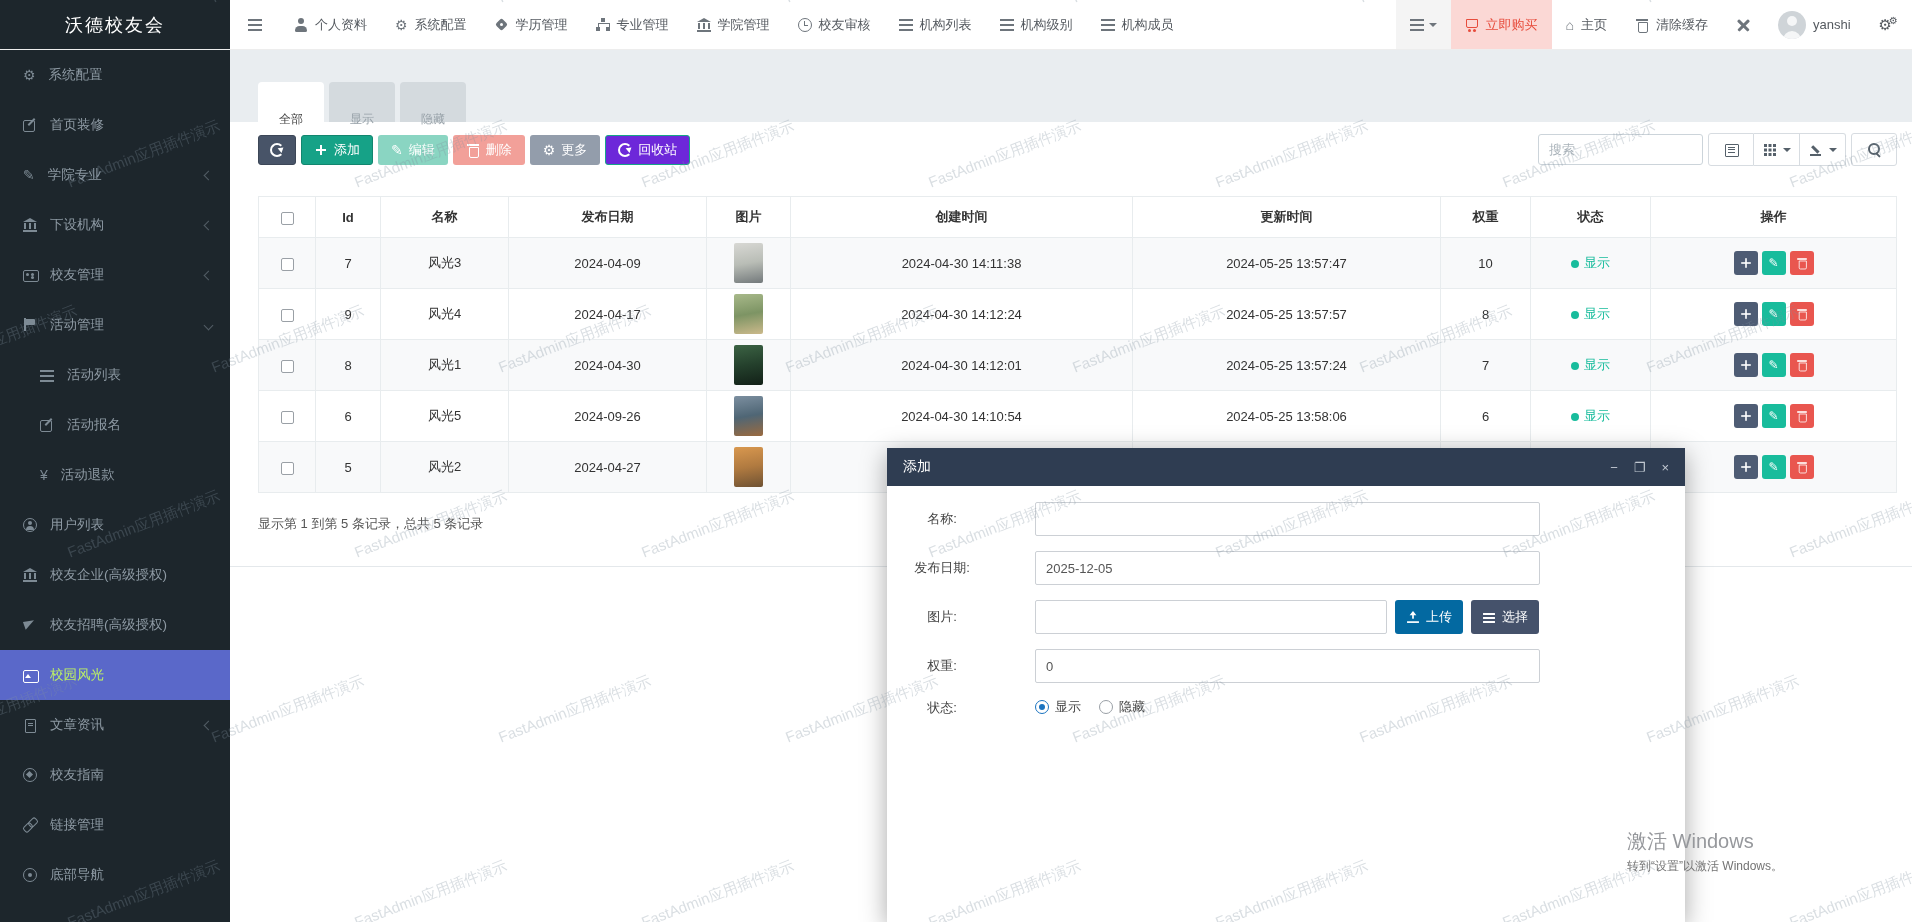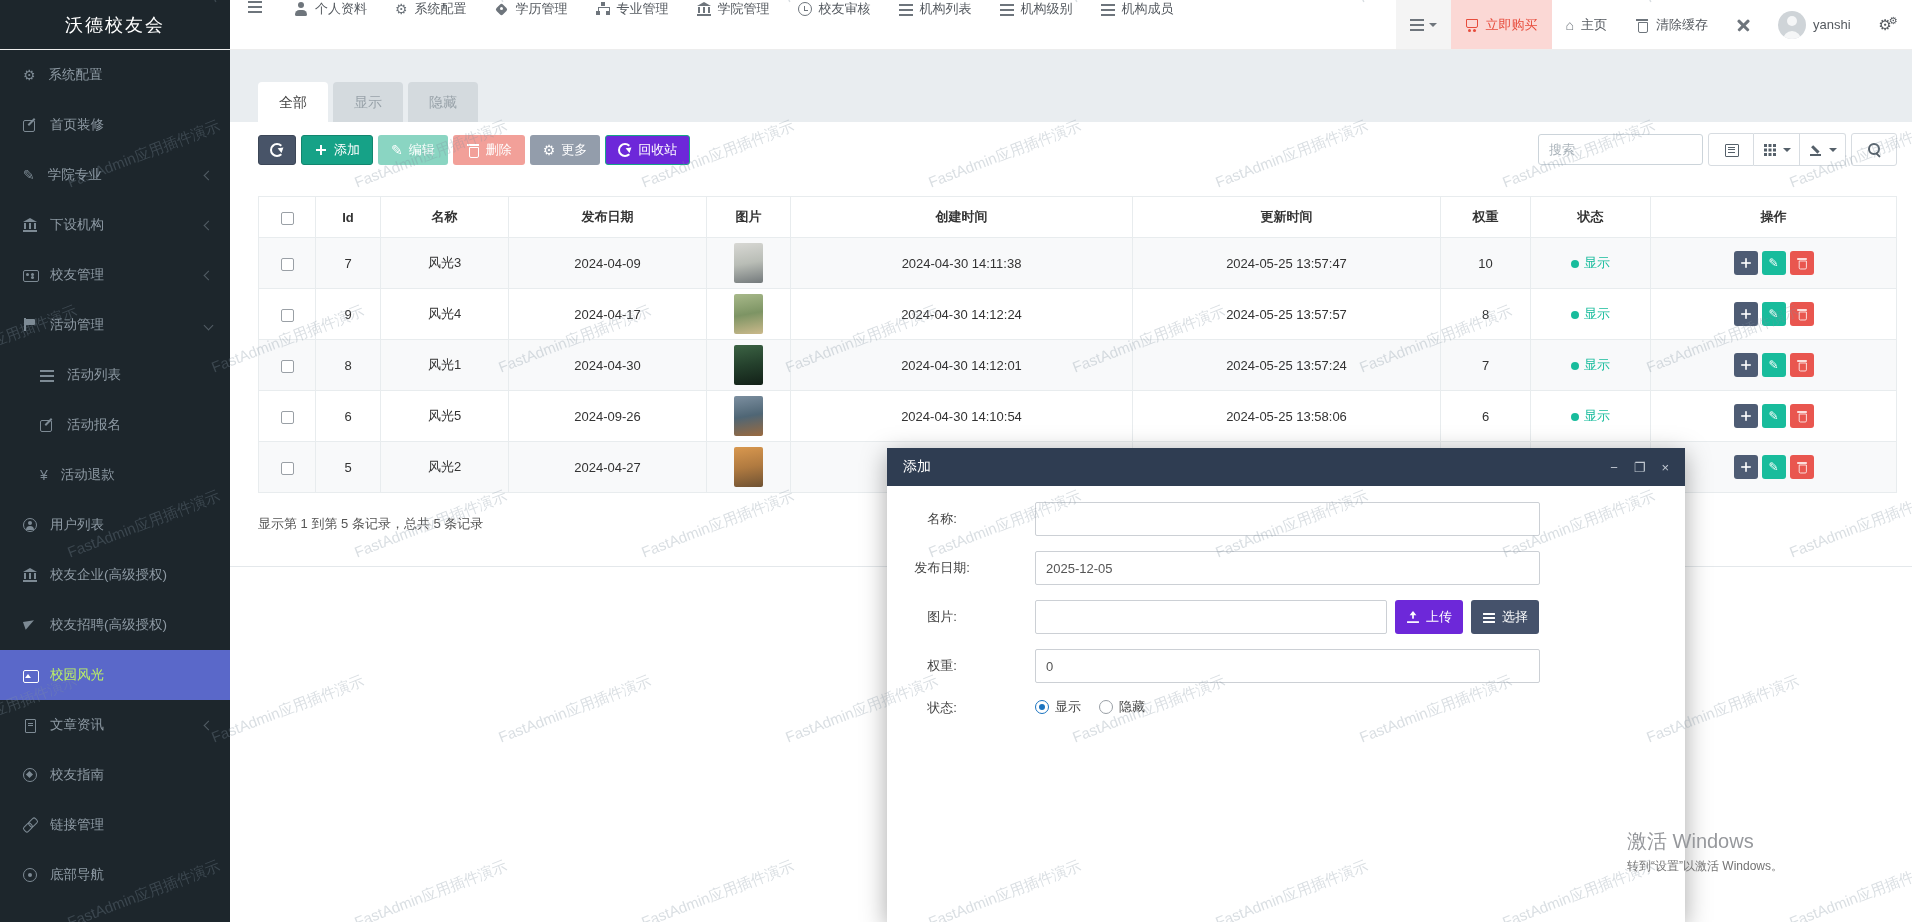--- a/index.html
+++ b/index.html
@@ -66,21 +66,21 @@
   .ic-grid::before{width:3px;height:3px;background:currentColor;top:1px;left:1px;box-shadow:4.5px 0 0 currentColor,9px 0 0 currentColor,0 4.5px 0 currentColor,4.5px 4.5px 0 currentColor,9px 4.5px 0 currentColor,0 9px 0 currentColor,4.5px 9px 0 currentColor,9px 9px 0 currentColor}
   .ic-export::before{width:11px;height:2px;background:currentColor;bottom:1px;left:1px}
   .ic-export::after{width:9px;height:2.5px;background:currentColor;transform:rotate(45deg);top:5px;left:2px}
   .ic-upload{border-bottom:2px solid}
   .ic-upload::before{left:3px;top:0;border-left:4px solid transparent;border-right:4px solid transparent;border-bottom:5px solid currentColor}
   .ic-upload::after{width:2px;height:5px;background:currentColor;top:4px;left:6px}
 
   
   .topbar{height:50px;display:flex;background:#fff;border-bottom:1px solid #ededed;position:relative;z-index:10}
   .logo{width:230px;background:#1d262c;color:#fff;font-size:18px;line-height:50px;text-align:center;letter-spacing:2px;flex:none}
-  .topnav{display:flex;align-items:flex-start}
+  .topnav{display:flex;align-items:center}
   .tn-item{display:flex;align-items:center;gap:7px;padding:0 14px;font-size:13px;color:#54595f;cursor:pointer;white-space:nowrap}
   .tn-item .ic,.tn-item .gly{color:#6e757c}
   .tn-toggle{padding:0 18px}
   .topnav-right{margin-left:auto;display:flex;align-items:stretch}
   .tn-dd{background:#f4f4f4;gap:5px}
   .tn-buy{background:#fbd8d5;color:#e74c3c}
   .tn-buy .ic{color:#e74c3c}
   .avatar{width:28px;height:28px;border-radius:50%;background:#cfd4d8;position:relative;overflow:hidden;flex:none}
   .avatar::before{content:"";position:absolute;width:10px;height:10px;border-radius:50%;background:#f5f6f7;top:5px;left:9px}
   .avatar::after{content:"";position:absolute;width:18px;height:10px;border-radius:9px 9px 0 0;background:#f5f6f7;bottom:-2px;left:5px}
@@ -92,21 +92,21 @@
   .sb-item{height:50px;display:flex;align-items:center;gap:13px;padding:0 18px 0 23px;color:#8e9aa4;font-size:13.5px;cursor:pointer}
   .sb-item .ic,.sb-item .gly{color:#7d8a94}
   .sb-item.sub{padding-left:40px}
   .sb-item.active{background:#5a68c9;color:#bef264}
   .sb-item.active .ic{color:#fff}
   .sb-chev{margin-left:auto;opacity:.55}
 
   
   .content{margin-left:230px;position:relative}
   .tabband{background:#e9edf0;height:72px;padding:32px 0 0 28px;display:flex;gap:5px}
-  .tab{height:40px;line-height:40px;padding:0 21px;background:#d4dade;color:#98a2a9;font-size:14px;border-radius:4px 4px 0 0;cursor:pointer}
+  .tab{height:40px;line-height:40px;padding:17px 21px;background:#d4dade;color:#98a2a9;font-size:12px;border-radius:4px 4px 0 0;cursor:pointer}
   .tab.active{background:#fff;color:#444}
   .panel{background:#fff;padding:11px 15px 33px 28px;border-bottom:1px solid #e4e8eb}
   .toolbar{display:flex;align-items:center}
   .btns-left{display:flex;gap:5px}
   .btn{height:30px;display:inline-flex;align-items:center;gap:6px;padding:0 12px;border-radius:3px;color:#fff;font-size:13px;border:1px solid transparent;cursor:pointer}
   .btn .ic,.btn .gly{color:#fff}
   .btn-refresh{background:#485468;border-color:#3c4657;width:38px;justify-content:center;padding:0}
   .btn-add{background:#16a287;border-color:#12866f}
   .btn-edit{background:#8ad5c2}
   .btn-del{background:#f2a099}
@@ -143,21 +143,21 @@
   
   .modal{position:absolute;left:887px;top:448px;width:798px;height:474px;background:#fff;z-index:20;box-shadow:0 6px 24px rgba(0,0,0,.35)}
   .modal-head{height:38px;background:#2f3d52;color:#fff;display:flex;align-items:center;padding:0 16px;font-size:14px}
   .modal-ctrls{margin-left:auto;display:flex;gap:16px;color:#c2c9d2;font-size:13px;align-items:center}
   .modal-ctrls span{cursor:pointer}
   .modal-body{padding:16px 30px 0 0}
   .frow{display:flex;align-items:center;margin-bottom:15px}
   .flabel{width:148px;text-align:center;padding-right:38px;color:#444;flex:none}
   .finput{width:505px;height:34px;border:1px solid #ccd0d5;border-radius:2px;padding:0 10px;font-size:13px;color:#555;outline:none}
   .finput.short{width:352px}
-  .btn-upload{height:34px;background:#6d28d9;color:#fff;border:none;border-radius:3px;padding:0 11px;display:inline-flex;align-items:center;gap:6px;margin-left:8px;font-size:13px;cursor:pointer}
+  .btn-upload{height:34px;background:#0369a1;color:#fff;border:none;border-radius:3px;padding:0 11px;display:inline-flex;align-items:center;gap:6px;margin-left:8px;font-size:13px;cursor:pointer}
   .btn-upload .ic{color:#fff;transform:scale(.85)}
   .btn-choose{background:#45526b}
   .radio{display:inline-flex;align-items:center;gap:6px;margin-right:18px;color:#444;cursor:pointer}
   .rdot{width:14px;height:14px;border:1px solid #9aa0a6;border-radius:50%;position:relative;background:#fff}
   .rdot.sel{border-color:#1a73c0}
   .rdot.sel::after{content:"";position:absolute;inset:3px;background:#1a73c0;border-radius:50%}
 
   
   .wm-layer{position:absolute;inset:0;pointer-events:none;z-index:40;overflow:hidden}
   .wm{position:absolute;font-size:15px;color:rgba(130,145,158,.30);transform:rotate(-21deg);white-space:nowrap}

